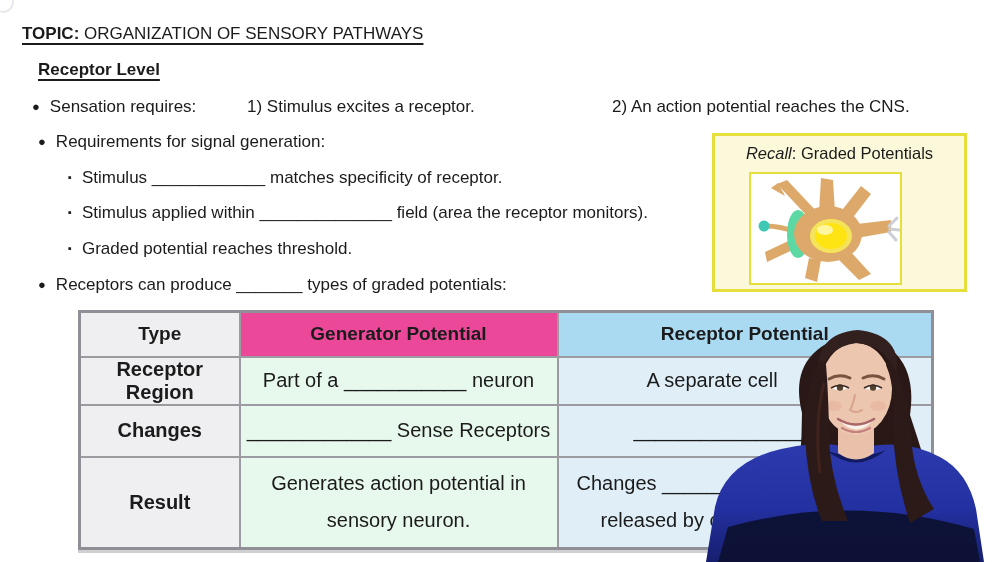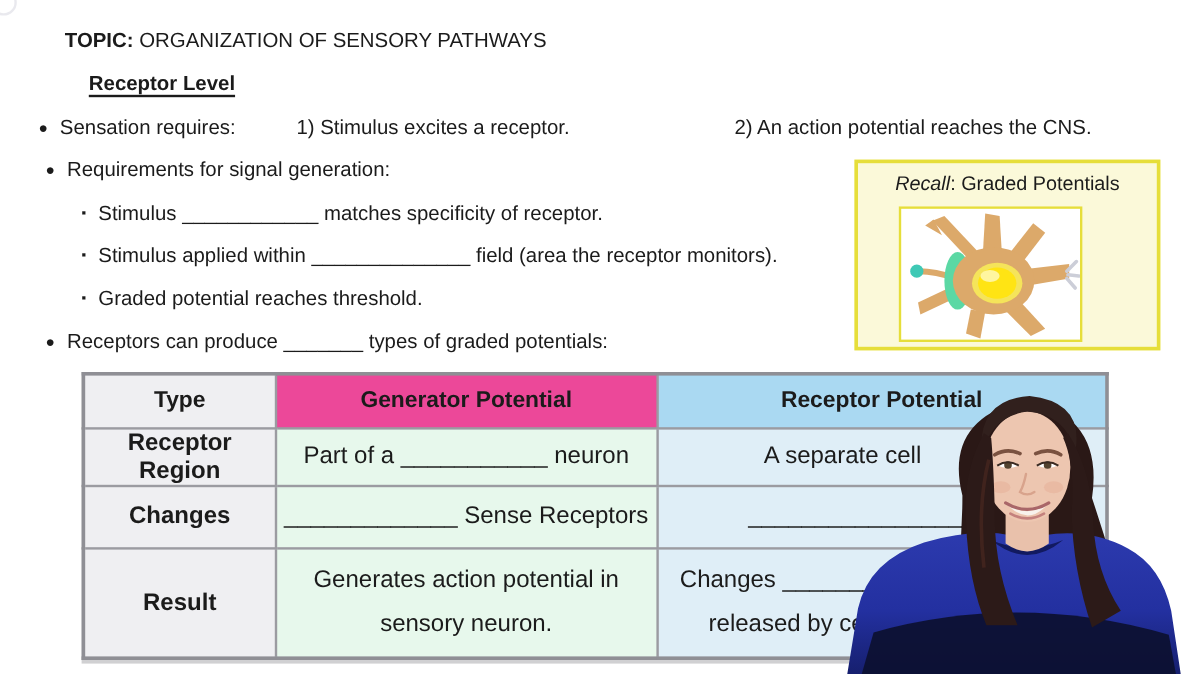--- a/index.html
+++ b/index.html
@@ -4,36 +4,36 @@
 <style>
   * { margin:0; padding:0; box-sizing:border-box; }
   html,body { width:1000px; height:562px; }
   body { font-family:"Liberation Sans","DejaVu Sans",sans-serif; background:#fff; overflow:hidden; }
   .slide { position:relative; width:1000px; height:562px; background:#fff; overflow:hidden; color:#1b1b1b; }
 
   .abs { position:absolute; white-space:nowrap; }
   .b { font-weight:bold; }
   .i { font-style:italic; }
 
-  .title { left:54px; top:24px; font-size:17px; text-decoration-thickness:2px; text-underline-offset:4px; }
-  .subtitle { left:38px; top:60px; font-size:17px; font-weight:bold; text-decoration:underline; text-decoration-thickness:2px; text-underline-offset:4px;margin-left:36px; }
+  .title { left:22px; top:24px; font-size:17px; text-decoration:underline; text-decoration-thickness:2px; text-underline-offset:4px; }
+  .subtitle { left:38px; top:60px; font-size:17px; font-weight:bold; text-decoration:underline; text-decoration-thickness:2px; text-underline-offset:4px; }
 
   .txt { font-size:17px; }
   .marker-dot { display:inline-block; font-size:13px; margin-right:10px; vertical-align:1px; }
   .marker-sq { display:inline-block; font-size:11px; margin-right:10px; vertical-align:2px; }
 
   .watermark { position:absolute; left:-8px; top:-9px; width:22px; height:22px; border:2px solid #e3e3ea; border-radius:50%; opacity:.8; }
 
   
   .recall { position:absolute; left:712px; top:133px; width:255px; height:159px; background:#fbf9d9; border:3px solid #e6de3a; }
   .recall-title { text-align:center; font-size:16.5px; margin-top:8px; }
   .recall-img { position:absolute; left:34px; top:36px; width:153px; height:113px; background:#fff; border:2px solid #e6de3a; }
 
   
-  .ptable { position:absolute; left:68px; top:310px; width:853px; border-collapse:collapse; table-layout:fixed; z-index:1; box-shadow:0 3px 0 rgba(150,150,155,.45); }
+  .ptable { position:absolute; left:78px; top:310px; width:853px; border-collapse:collapse; table-layout:fixed; z-index:1; box-shadow:0 3px 0 rgba(150,150,155,.45); }
   .ptable th, .ptable td { border:2.5px solid #9b9ba1; text-align:center; vertical-align:middle; font-size:20px; }
   .ptable { border:3px solid #8f8f95; }
   .hrow th { height:45px; font-size:19px; font-weight:bold; }
   .c-type, .rl { background:#efeff2; }
   .c-gen { background:#ec4899; }
   .c-rec { background:#aad9f2; }
   .rl { font-weight:bold; font-size:17px; }
   .row1 th, .row1 td { height:46px; }
   .row2 th, .row2 td { height:52px; }
   .row3 th, .row3 td { height:92px; }

